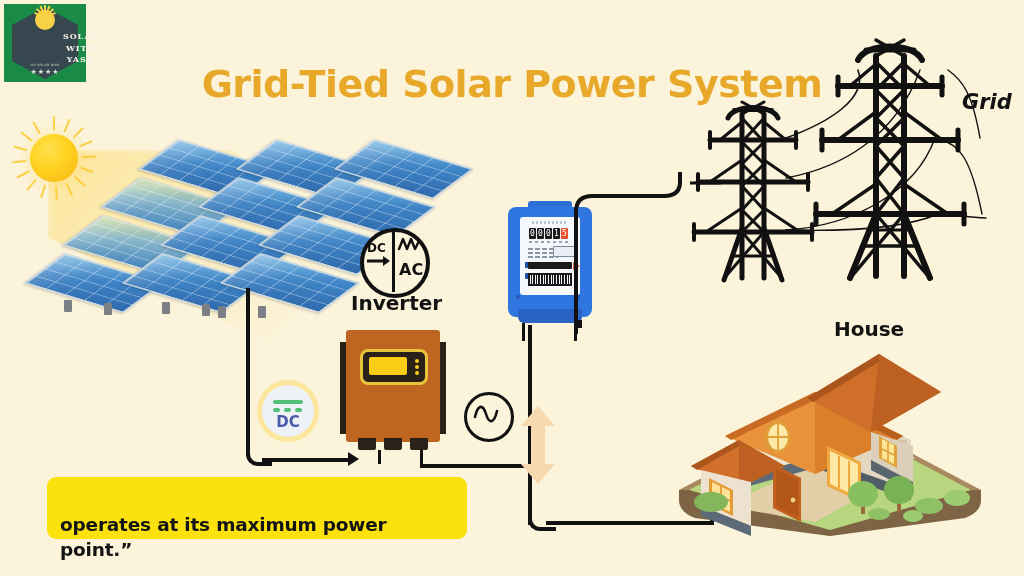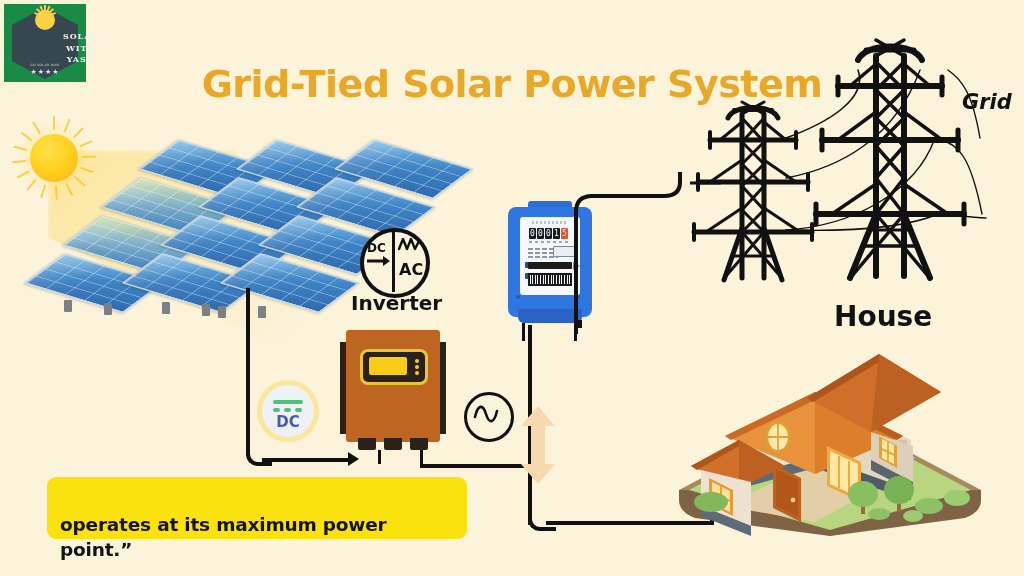--- a/index.html
+++ b/index.html
@@ -40,21 +40,21 @@
     left:0;top:62px;width:1024px;text-align:center;
     color:#e8a92b;font-weight:bold;font-size:38px;letter-spacing:-0.5px;
     font-family:"DejaVu Sans",sans-serif;
   }
 
   
   .lbl{color:#121212;font-weight:bold;font-family:"DejaVu Sans",sans-serif;}
   #grid-label{left:930px;top:90px;font-size:21px;font-style:italic;margin-left:32px;}
   #netmeter-label{left:508px;top:170px;font-size:19px;}
   #inverter-label{left:351px;top:291px;font-size:20px;}
-  #house-label{left:834px;top:300px;font-size:28px;}
+  #house-label{left:834px;top:317px;font-size:20px;}
   #panels-label{left:72px;top:318px;width:190px;text-align:center;font-size:17px;line-height:22px;}
 
   
   #quote{
     left:47px;top:477px;width:420px;height:62px;background:#fbe10d;border-radius:9px;
   }
   #quote p{
     margin:0;padding:10px 12px 0 13px;color:#141414;font-weight:bold;font-size:18.5px;
     line-height:25px;font-family:"DejaVu Sans",sans-serif;letter-spacing:-0.2px;
   }

